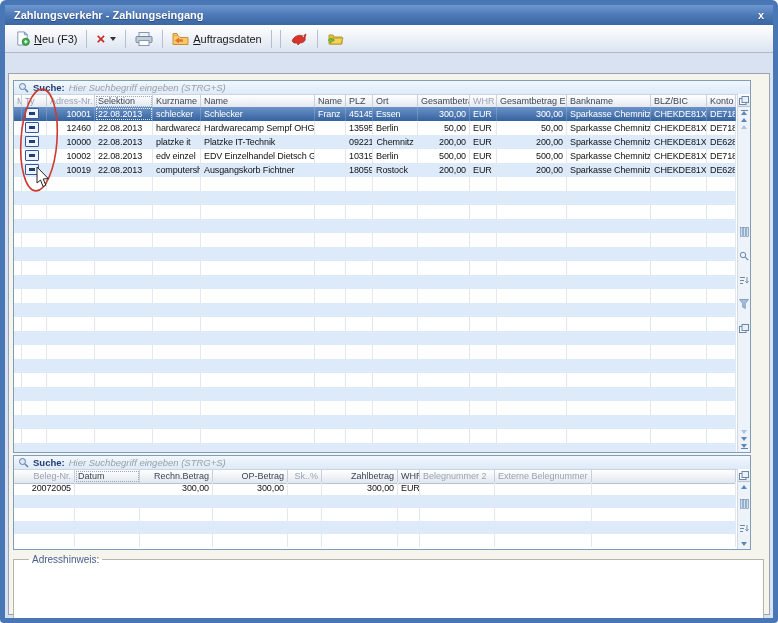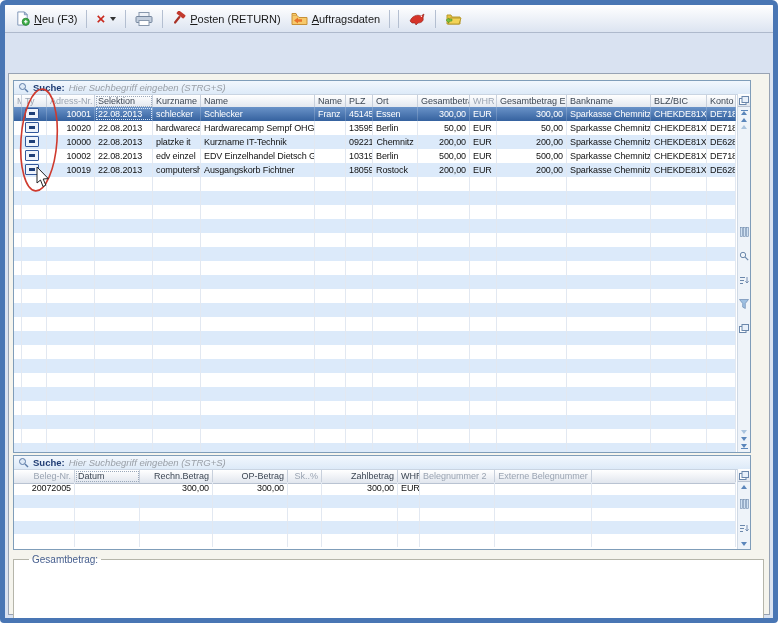--- a/index.html
+++ b/index.html
@@ -82,20 +82,24 @@
                 border:1px solid #b5b5aa;background:#fff;margin:0;}
   fieldset.hint legend{color:#48608f;font-size:10px;padding:0 3px;margin-left:3px;}
   
   .overlay{position:absolute;left:0;top:0;width:778px;height:623px;pointer-events:none;z-index:99;}
 </style>
 </head>
 <body>
 
 <div class="window">
 
+  <div class="titlebar">
+    <span>Zahlungsverkehr - Zahlungseingang</span>
+    <span class="closex">x</span>
+  </div>
 
   <div class="toolbar">
     <div class="tbtn">
       <svg width="15" height="15" viewBox="0 0 16 16">
           <path d="M3 1h7l3 3v11H3z" fill="#fff" stroke="#7b93b5"></path>
           <path d="M10 1l3 3h-3z" fill="#dce6f2" stroke="#7b93b5"></path>
           <circle cx="11.5" cy="11.5" r="3.8" fill="#3fae49" stroke="#2c8a36"></circle>
           <path d="M11.5 9.6v3.8M9.6 11.5h3.8" stroke="#fff" stroke-width="1.2"></path>
         </svg>
       <span><span></span><u>N</u><span>eu (F3)</span></span>
@@ -107,29 +111,20 @@
     </div>
     <div class="tsep"></div>
     <div class="tbtn">
       <svg width="18" height="14" viewBox="0 0 18 14">
           <rect x="4" y="0.5" width="10" height="4" fill="#eef2f8" stroke="#8898ad"></rect>
           <rect x="1" y="4.5" width="16" height="6" rx="1" fill="#c3cedd" stroke="#76879e"></rect>
           <rect x="4" y="8.5" width="10" height="5" fill="#fff" stroke="#8898ad"></rect>
         </svg>
     </div>
     <div class="tsep"></div>
-    <div class="tbtn">
-      <svg width="14" height="15" viewBox="0 0 14 15">
-          <g transform="rotate(38 7 7)">
-            <rect x="2" y="1" width="9" height="4" rx="1" fill="#c23a2e"></rect>
-            <rect x="5.6" y="5" width="2.2" height="9" rx="1" fill="#a93226"></rect>
-          </g>
-        </svg>
-      <span><span></span><u>P</u><span>osten (RETURN)</span></span>
-    </div>
     <div class="tbtn">
       <svg width="17" height="13" viewBox="0 0 17 13">
           <path d="M1 3.5h5l2 2h8v7H1z" fill="#f7c96b" stroke="#c79036"></path>
           <path d="M1 3.5V1.5h4l1 2" fill="#f7c96b" stroke="#c79036"></path>
           <path d="M3 8.5l4-3v1.8h4v2.4H7v1.8z" fill="#e8732a"></path>
         </svg>
       <span><span></span><u>A</u><span>uftragsdaten</span></span>
     </div>
     <div class="tsep"></div>
     <div class="tsep"></div>
@@ -192,41 +187,41 @@
             <div class="gc r" style="width: 52px;">300,00</div>
             <div class="gc" style="width: 27px;">EUR</div>
             <div class="gc r" style="width: 70px;">300,00</div>
             <div class="gc" style="width: 84px;">Sparkasse Chemnitz</div>
             <div class="gc" style="width: 56px;">CHEKDE81XXX</div>
             <div class="gc" style="width: 29px;">DE718</div>
           </div>
           <div class="grow">
             <div class="gc" style="width: 8px;"></div>
             <div class="gc" style="width: 25px;"><span class="tychip"><span class="tyin"></span></span></div>
-            <div class="gc r" style="width: 48px;">10020</div>
+            <div class="gc r" style="width: 48px;">12460</div>
             <div class="gc" style="width: 58px;">22.08.2013</div>
             <div class="gc" style="width: 48px;">hardwareca</div>
             <div class="gc" style="width: 114px;">Hardwarecamp Sempf OHG</div>
             <div class="gc" style="width: 31px;"></div>
             <div class="gc" style="width: 27px;">13595</div>
             <div class="gc" style="width: 45px;">Berlin</div>
             <div class="gc r" style="width: 52px;">50,00</div>
             <div class="gc" style="width: 27px;">EUR</div>
             <div class="gc r" style="width: 70px;">50,00</div>
             <div class="gc" style="width: 84px;">Sparkasse Chemnitz</div>
             <div class="gc" style="width: 56px;">CHEKDE81XXX</div>
             <div class="gc" style="width: 29px;">DE718</div>
           </div>
           <div class="grow alt">
             <div class="gc" style="width: 8px;"></div>
             <div class="gc" style="width: 25px;"><span class="tychip"><span class="tyin"></span></span></div>
             <div class="gc r" style="width: 48px;">10000</div>
             <div class="gc" style="width: 58px;">22.08.2013</div>
             <div class="gc" style="width: 48px;">platzke it</div>
-            <div class="gc" style="width: 114px;">Kurzname IT-Technik</div>
+            <div class="gc" style="width: 114px;">Platzke IT-Technik</div>
             <div class="gc" style="width: 31px;"></div>
             <div class="gc" style="width: 27px;">09221</div>
             <div class="gc" style="width: 45px; text-align: center;">Chemnitz</div>
             <div class="gc r" style="width: 52px;">200,00</div>
             <div class="gc" style="width: 27px;">EUR</div>
             <div class="gc r" style="width: 70px;">200,00</div>
             <div class="gc" style="width: 84px;">Sparkasse Chemnitz</div>
             <div class="gc" style="width: 56px;">CHEKDE81XXX</div>
             <div class="gc" style="width: 29px;">DE628</div>
           </div>
@@ -662,21 +657,21 @@
       </div>
       <div class="hrow">
           <div class="hc mut r" style="width: 61px;">Beleg-Nr.</div>
           <div class="hc srt" style="width: 65px;">Datum</div>
           <div class="hc r" style="width: 73px;">Rechn.Betrag</div>
           <div class="hc r" style="width: 75px;">OP-Betrag</div>
           <div class="hc mut r" style="width: 34px;">Sk..%</div>
           <div class="hc r" style="width: 76px;">Zahlbetrag</div>
           <div class="hc" style="width: 22px;">WHR</div>
           <div class="hc mut" style="width: 75px;">Belegnummer 2</div>
-          <div class="hc mut" style="width: 97px; text-align: center;">Externe Belegnummer</div>
+          <div class="hc mut" style="width: 97px;">Externe Belegnummer</div>
           <div class="hc" style="width: 144px;"></div>
         </div>
       <div class="gbody">
           <div class="grow">
             <div class="gc r" style="width: 61px;">20072005</div>
             <div class="gc" style="width: 65px; margin-top: 44px;">01.06.2013 /Sa</div>
             <div class="gc r" style="width: 73px;">300,00</div>
             <div class="gc r" style="width: 75px;">300,00</div>
             <div class="gc r" style="width: 34px;"></div>
             <div class="gc r" style="width: 76px;">300,00</div>
@@ -753,21 +748,21 @@
               <path d="M1 1.5h5M1 4.5h4M1 7.5h3" stroke="#6b87ab"></path>
               <path d="M8 1v6M8 7l-1.6-1.8M8 7l1.6-1.8" stroke="#6b87ab" stroke-width="0.9" fill="none"></path>
             </svg></span>
         <div class="sflex"></div>
         <span class="tri dn"></span>
         <div class="sgap"></div>
       </div>
     </div>
 
     <fieldset class="hint">
-      <legend>Gesamtbetrag:</legend>
+      <legend>Adresshinweis:</legend>
     </fieldset>
 
   </div>
 </div>
 
 <svg class="overlay" viewBox="0 0 778 623">
   <ellipse cx="39" cy="140" rx="18" ry="51" transform="rotate(4 39 140)" fill="none" stroke="#cf3a2e" stroke-width="1.6"></ellipse>
   <polygon points="37,167 37,183 40.5,180 43,186.5 45.8,185.2 43.2,179 48.3,178.6" fill="#fff" stroke="#222" stroke-width="1"></polygon>
 </svg>
 

